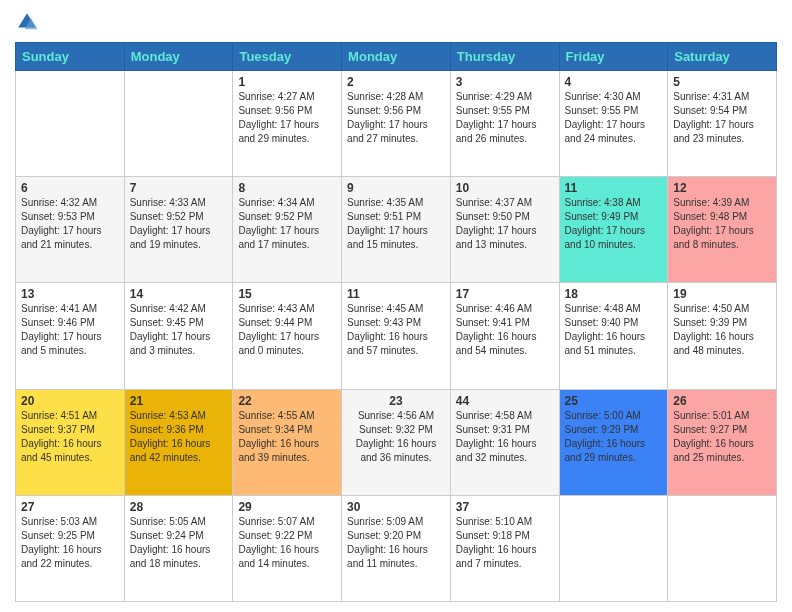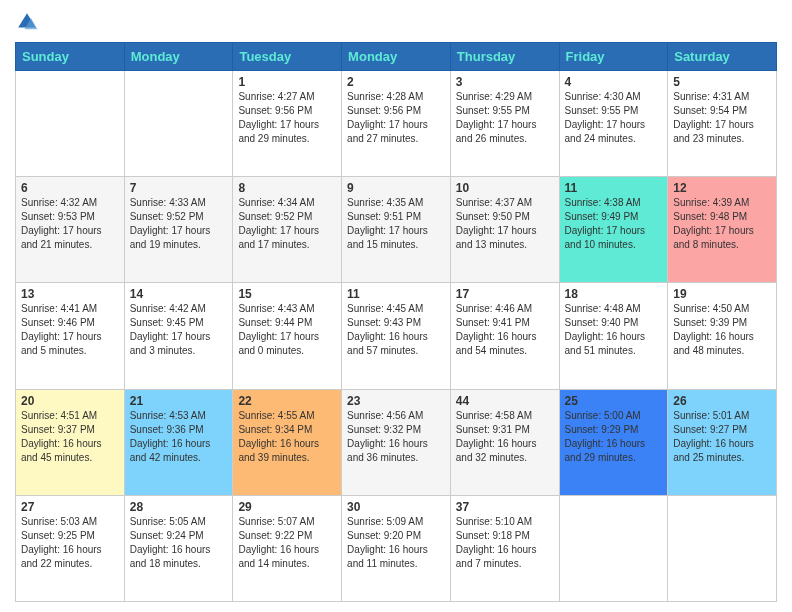--- a/index.html
+++ b/index.html
@@ -208,45 +208,45 @@
           <td>
             <span class="day-num">18</span>
             <div class="day-info">Sunrise: 4:48 AM<br>Sunset: 9:40 PM<br>Daylight: 16 hours and 51 minutes.</div>
           </td>
           <td>
             <span class="day-num">19</span>
             <div class="day-info">Sunrise: 4:50 AM<br>Sunset: 9:39 PM<br>Daylight: 16 hours and 48 minutes.</div>
           </td>
         </tr>
         <tr>
-          <td style="background: #fef9c3;">
+          <td style="background: #fde047;">
             <span class="day-num">20</span>
             <div class="day-info">Sunrise: 4:51 AM<br>Sunset: 9:37 PM<br>Daylight: 16 hours and 45 minutes.</div>
           </td>
-          <td style="background: #7dd3fc;">
+          <td style="background: #eab308;">
             <span class="day-num">21</span>
             <div class="day-info">Sunrise: 4:53 AM<br>Sunset: 9:36 PM<br>Daylight: 16 hours and 42 minutes.</div>
           </td>
           <td style="background: #fdba74;">
             <span class="day-num">22</span>
             <div class="day-info">Sunrise: 4:55 AM<br>Sunset: 9:34 PM<br>Daylight: 16 hours and 39 minutes.</div>
           </td>
-          <td style="background: rgb(245, 245, 245);">
+          <td style="background: rgb(245, 245, 245); text-align: center;">
             <span class="day-num">23</span>
             <div class="day-info">Sunrise: 4:56 AM<br>Sunset: 9:32 PM<br>Daylight: 16 hours and 36 minutes.</div>
           </td>
           <td style="background: rgb(245, 245, 245);">
             <span class="day-num">44</span>
             <div class="day-info">Sunrise: 4:58 AM<br>Sunset: 9:31 PM<br>Daylight: 16 hours and 32 minutes.</div>
           </td>
           <td style="background: #3b82f6;">
             <span class="day-num">25</span>
             <div class="day-info">Sunrise: 5:00 AM<br>Sunset: 9:29 PM<br>Daylight: 16 hours and 29 minutes.</div>
           </td>
-          <td style="background: #7dd3fc;">
+          <td style="background: #fca5a5;">
             <span class="day-num">26</span>
             <div class="day-info">Sunrise: 5:01 AM<br>Sunset: 9:27 PM<br>Daylight: 16 hours and 25 minutes.</div>
           </td>
         </tr>
         <tr>
           <td>
             <span class="day-num">27</span>
             <div class="day-info">Sunrise: 5:03 AM<br>Sunset: 9:25 PM<br>Daylight: 16 hours and 22 minutes.</div>
           </td>
           <td>

